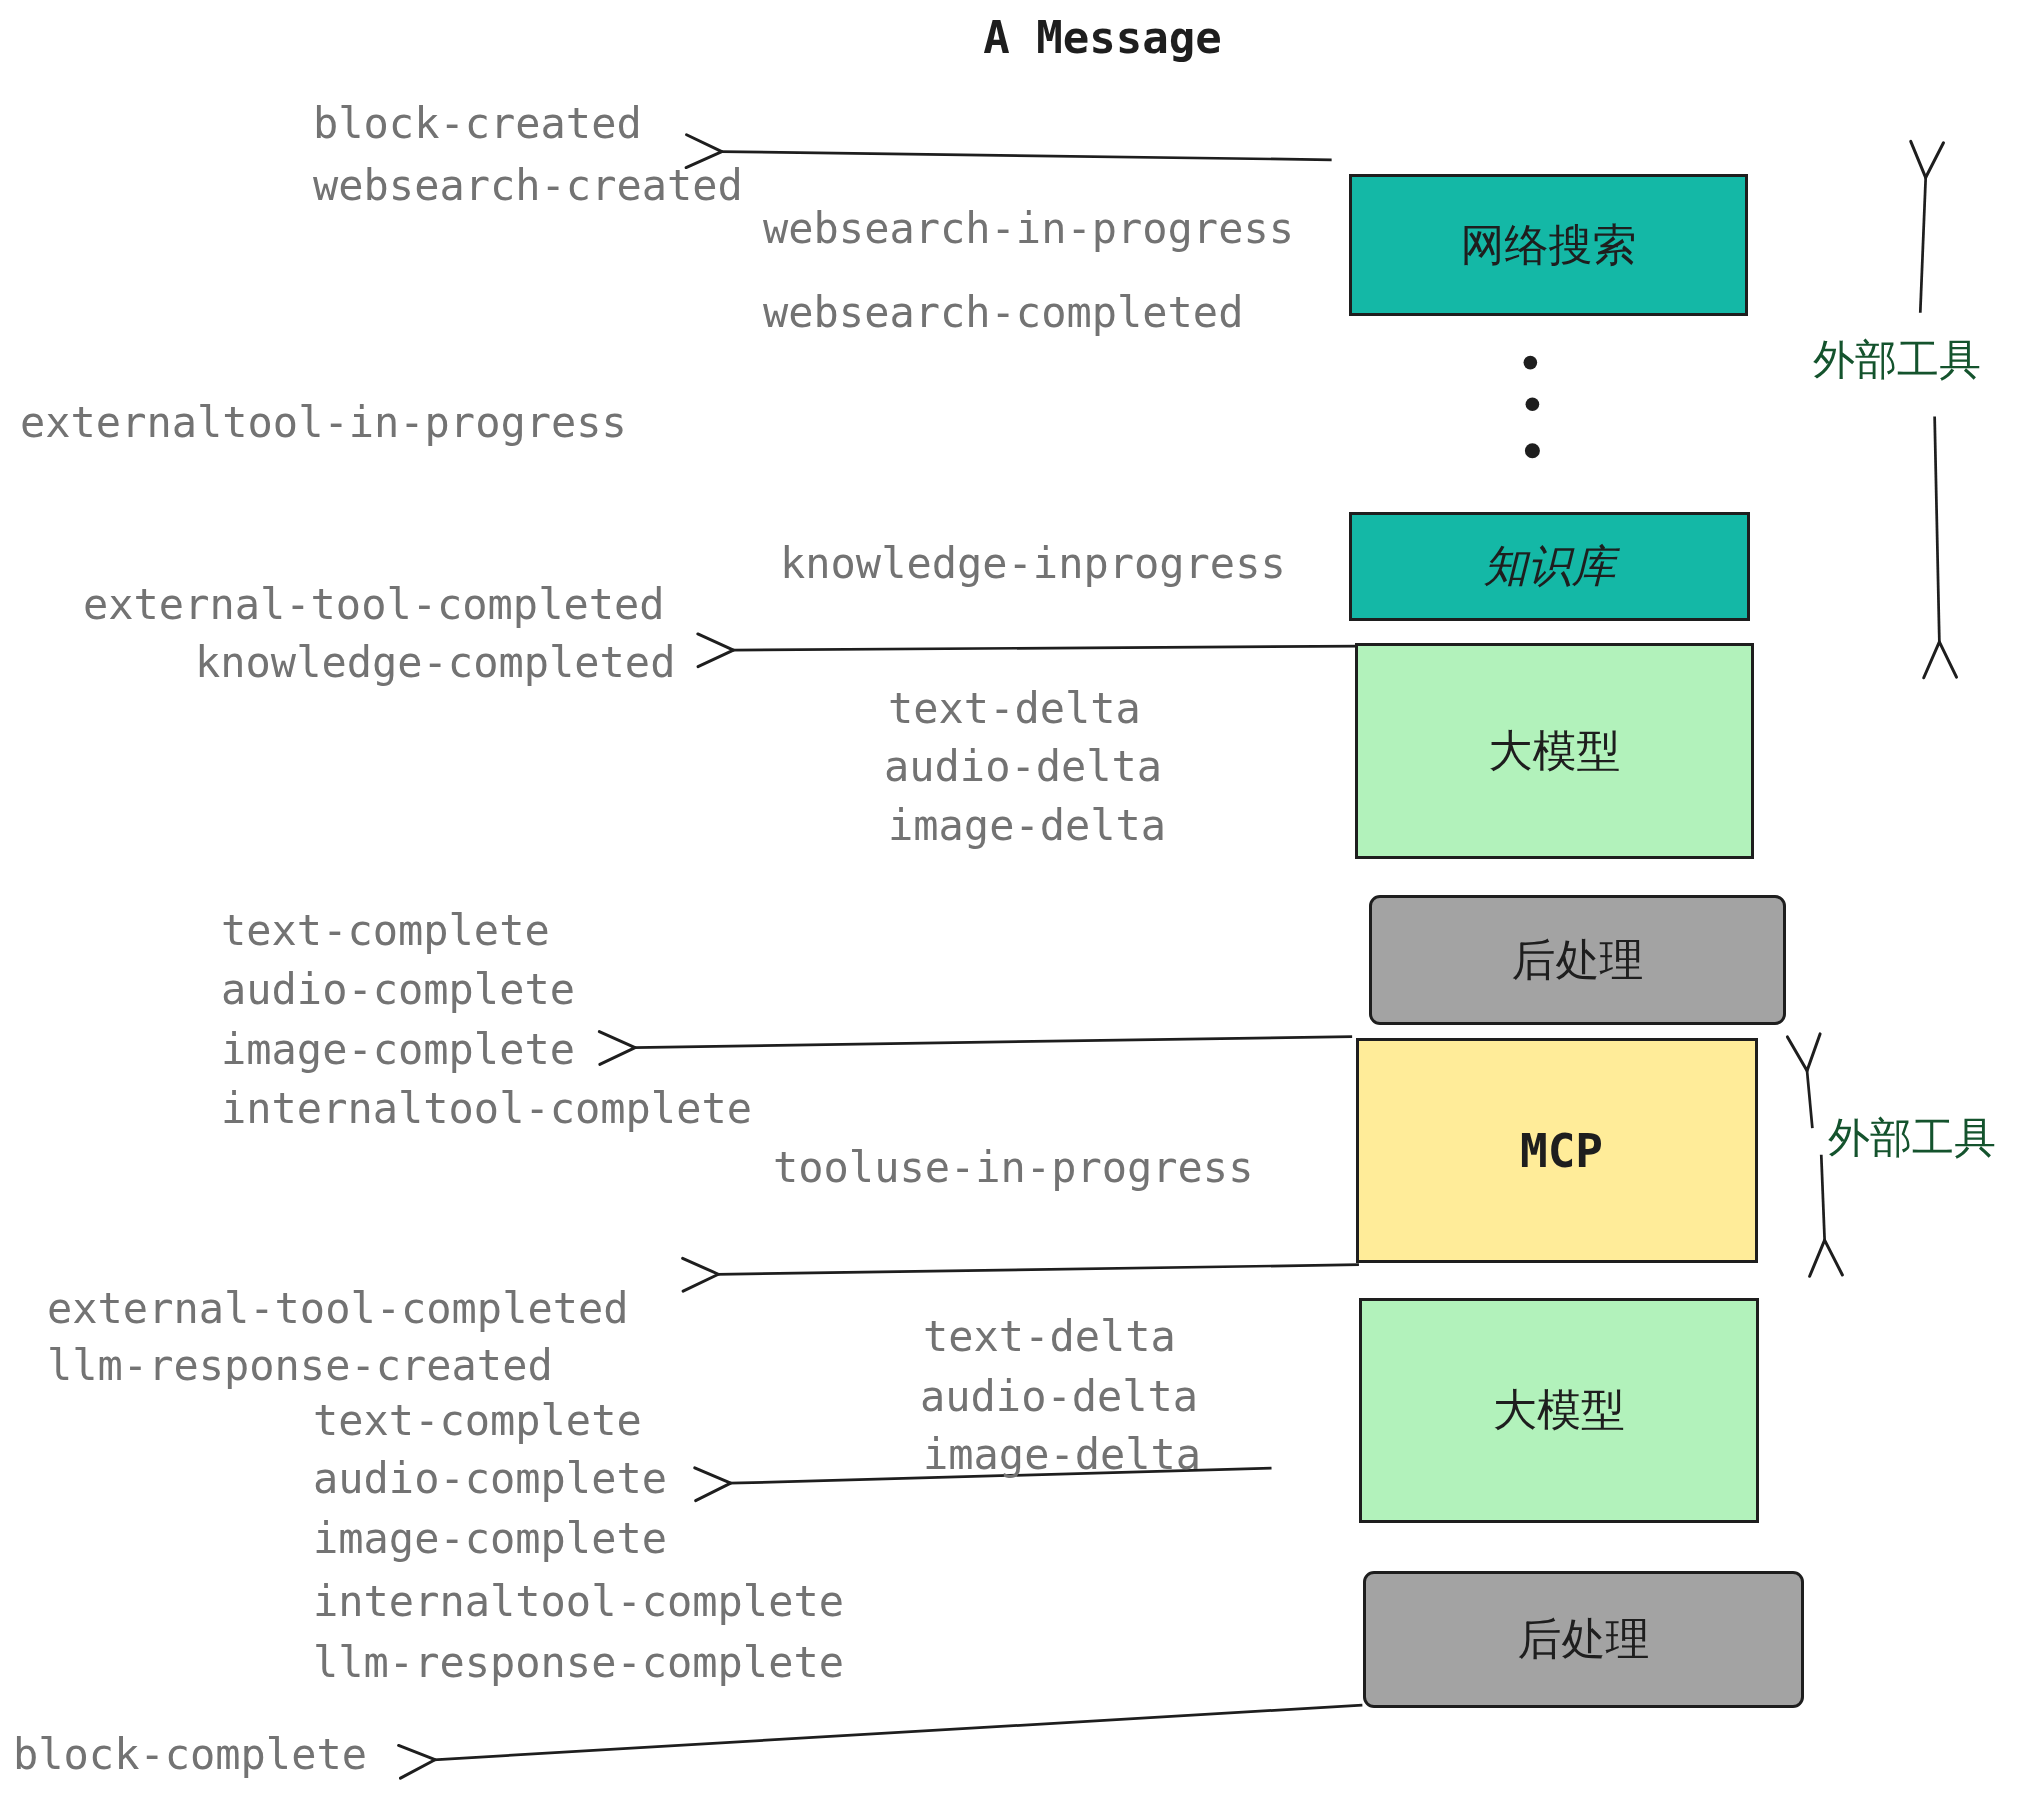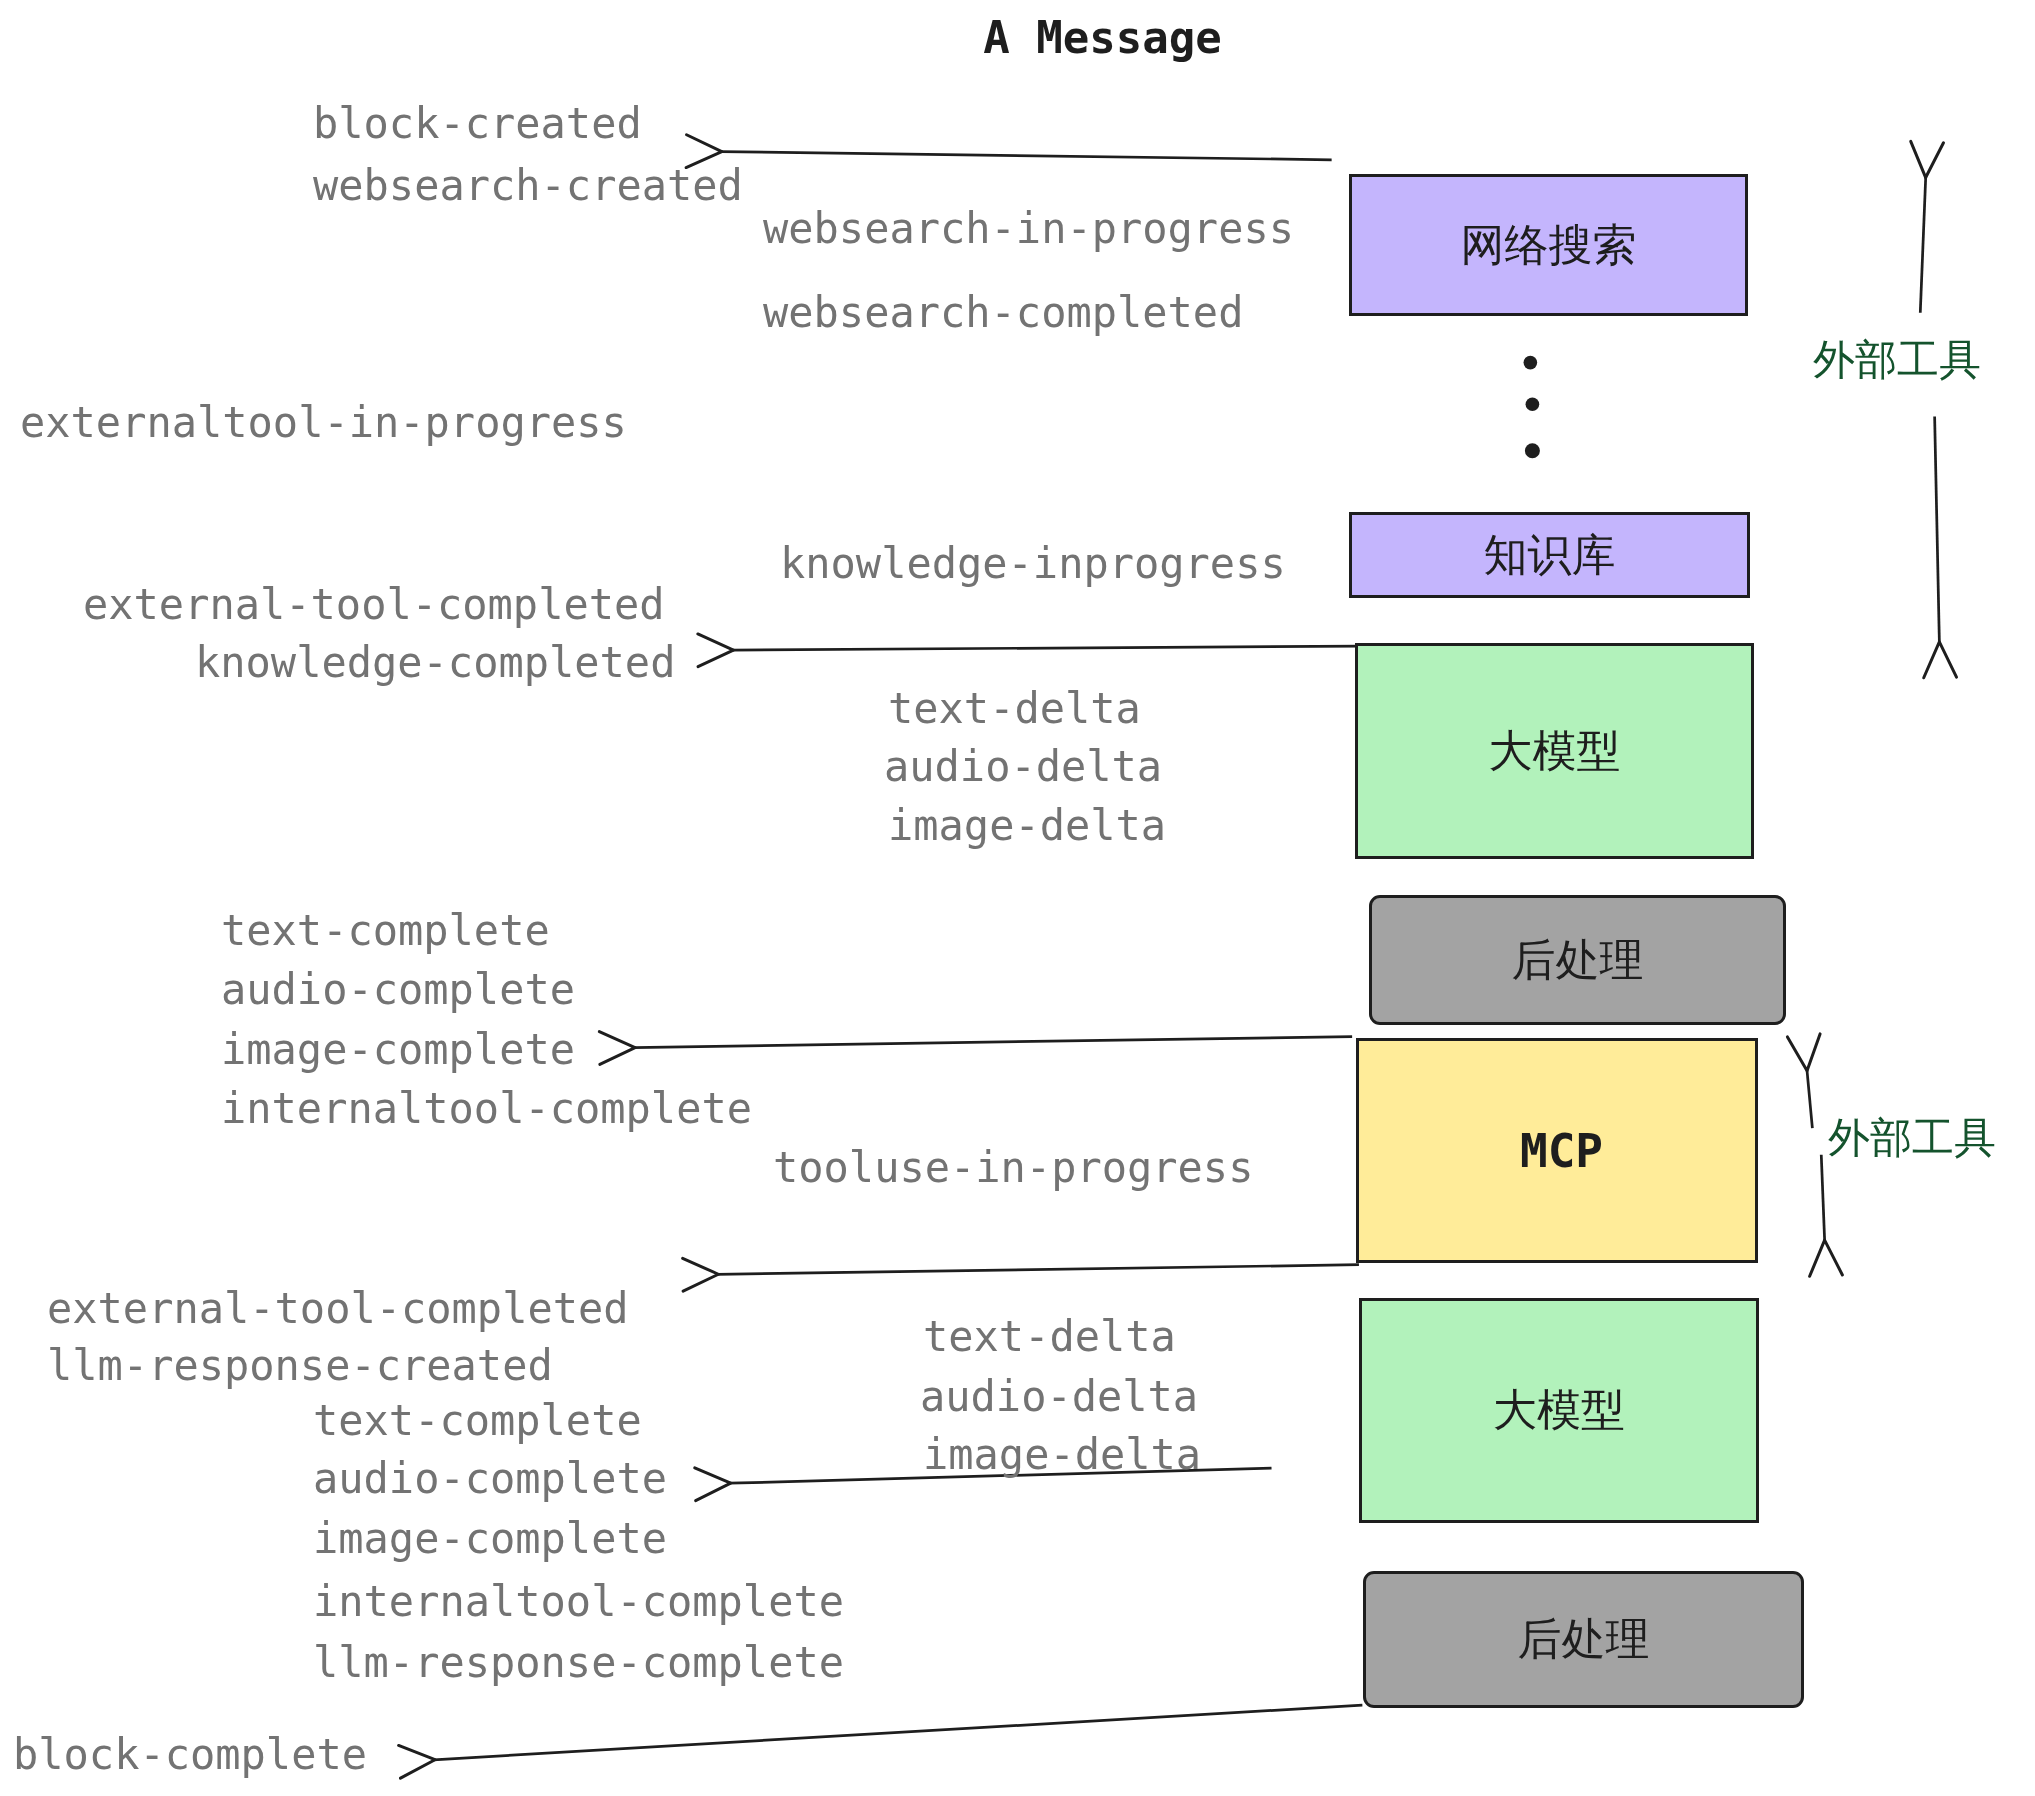--- a/index.html
+++ b/index.html
@@ -7,26 +7,26 @@
           font-family:"Liberation Sans","DejaVu Sans",sans-serif;color:#1e1e1e;}
   .overlay{position:absolute;left:0;top:0;width:2035px;height:1796px;pointer-events:none;}
   .title{position:absolute;left:959px;top:12.3px;width:287px;text-align:center;
          font-family:"DejaVu Sans Mono","Liberation Mono",monospace;font-size:44px;line-height:51px;
          font-weight:700;white-space:nowrap;}
   .evt{position:absolute;font-family:"DejaVu Sans Mono","Liberation Mono",monospace;
        font-size:42px;line-height:48px;white-space:nowrap;color:#737373;}
   .box{position:absolute;box-sizing:border-box;border:3.4px solid #1e1e1e;
        display:flex;align-items:center;justify-content:center;
        font-size:44px;color:#1e1e1e;white-space:nowrap;}
-  .fill-pink{background:#c4b5fd;align-items:center;}
+  .fill-pink{background:#14b8a6;align-items:center;}
   .fill-green{background:#b2f2bb;}
   .fill-yellow{background:#ffec99;}
   .fill-white{background:#a3a3a3;border-radius:11px;}
   .box-websearch{left:1349px;top:174px;width:399px;height:142px;}
-  .box-knowledge{left:1349px;top:512px;width:401px;height:86px;}
+  .box-knowledge{left:1349px;top:512px;width:401px;height:109px;font-style:italic;}
   .box-llm1{left:1355px;top:643px;width:399px;height:216px;}
   .box-post1{left:1369px;top:895px;width:417px;height:130px;}
   .box-mcp{left:1356px;top:1038px;width:402px;height:225px;
            font-family:"DejaVu Sans Mono","Liberation Mono",monospace;font-weight:700;font-size:46px;padding-left:9px;}
   .box-llm2{left:1359px;top:1298px;width:400px;height:225px;}
   .box-post2{left:1363px;top:1571px;width:441px;height:137px;}
   .side-label{position:absolute;font-size:42px;line-height:48px;white-space:nowrap;color:#14532d;}
 </style>
 </head>
 <body>

